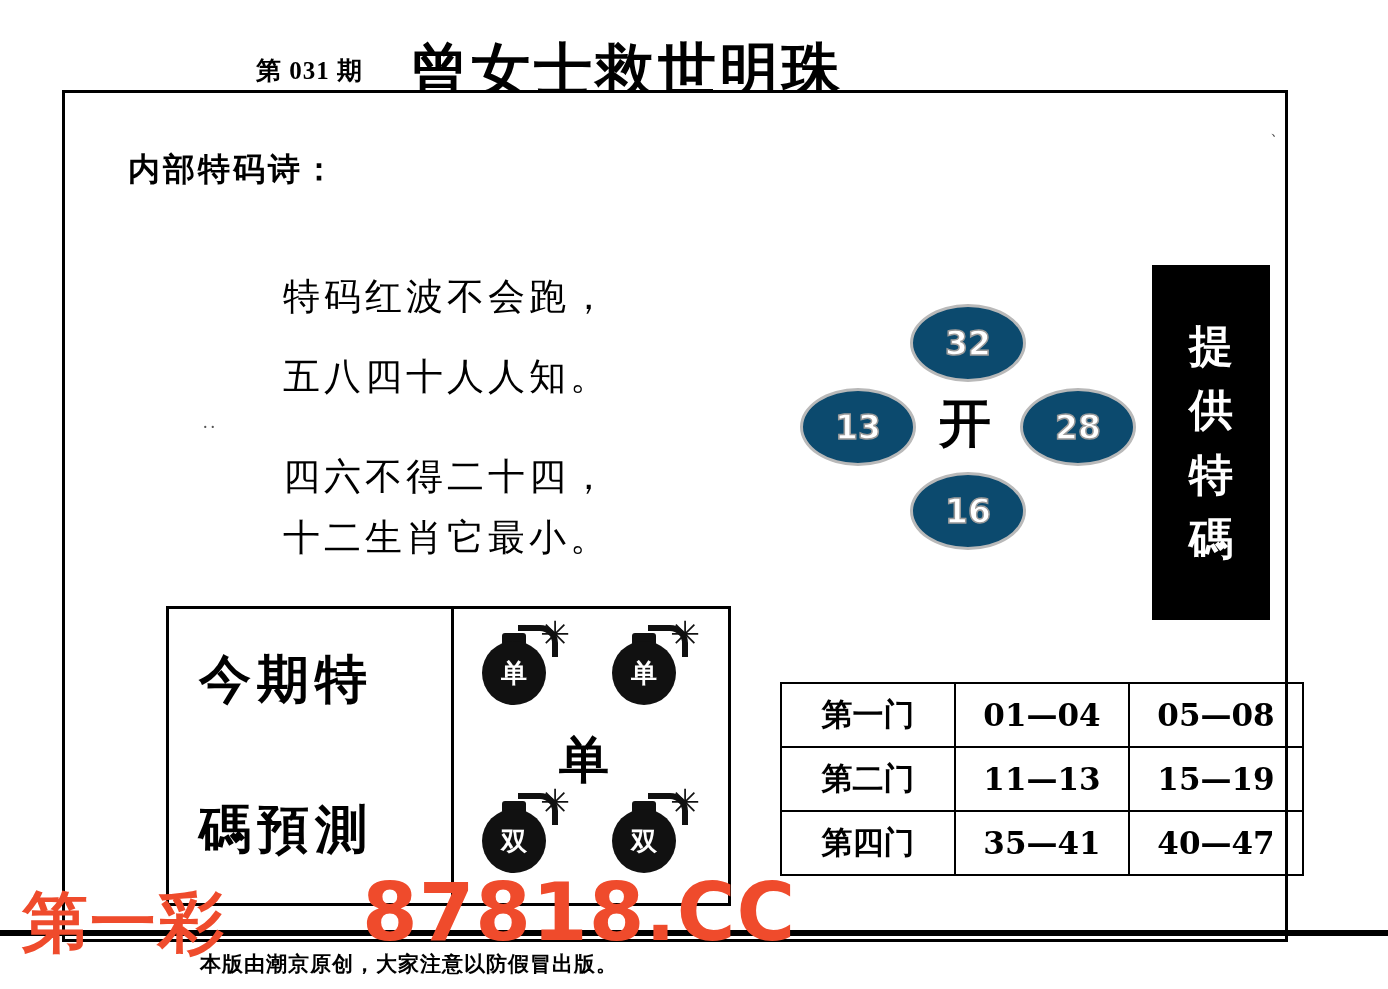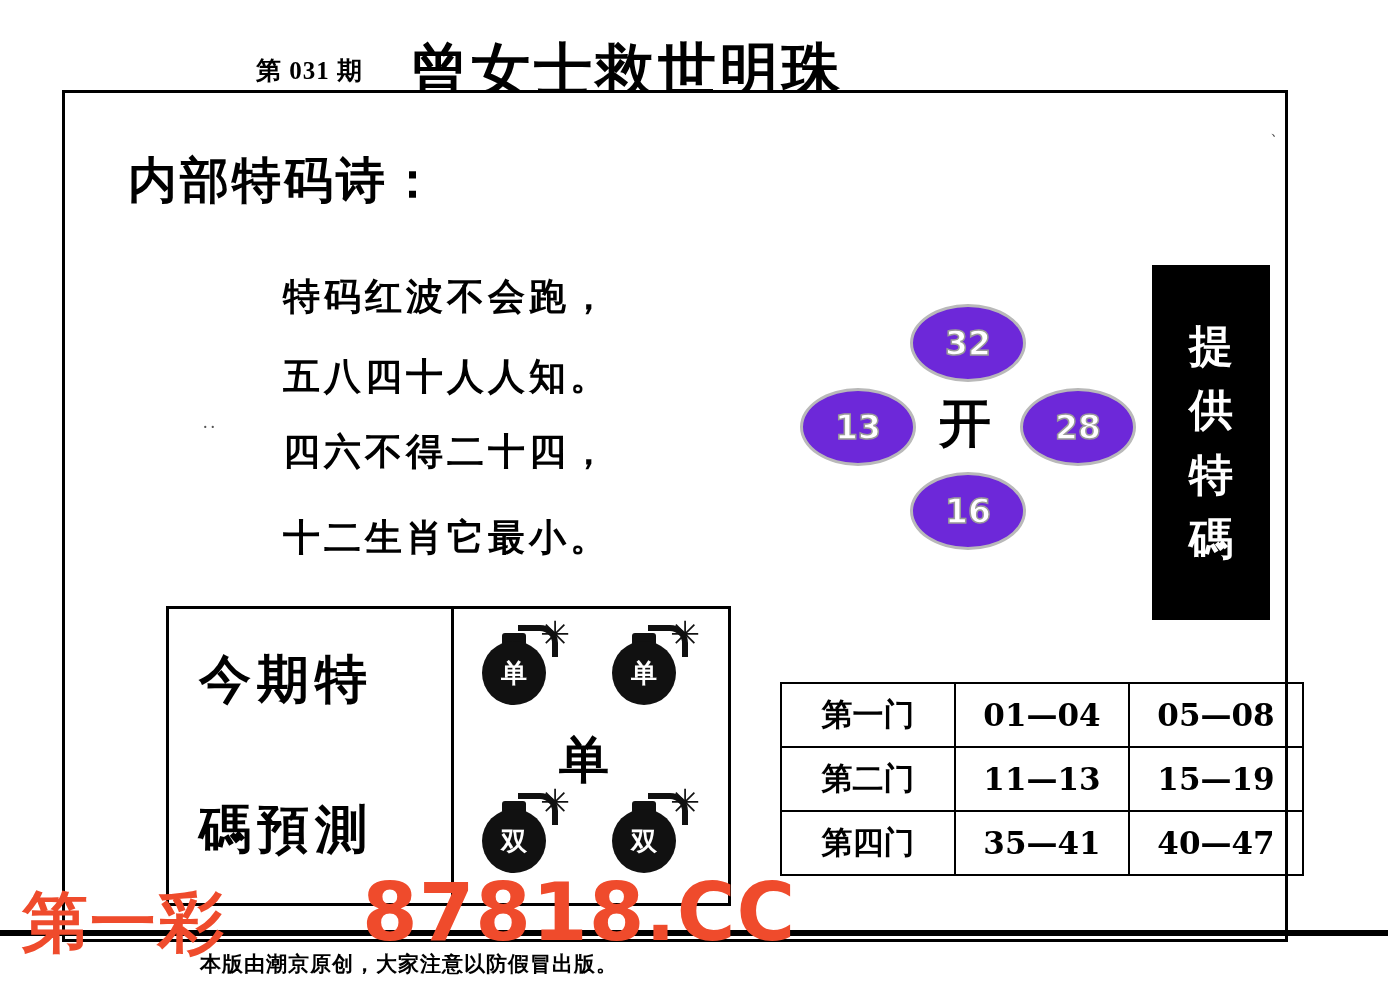--- a/index.html
+++ b/index.html
@@ -55,38 +55,38 @@
     border: 3px solid #000;
     box-sizing: border-box;
     background: #fff;
   }
 
   
   #poem-heading {
     position: absolute;
     left: 128px;
     top: 148px;
-    font-size: 49px;
+    font-size: 32px;
     font-weight: bold;
     letter-spacing: 3px;
     color: #000;
     white-space: nowrap;
   }
   .poem-line {
     position: absolute;
     left: 283px;
     font-size: 37px;
-    font-weight: bold;
+    font-weight: normal;
     letter-spacing: 4px;
     color: #000;
     white-space: nowrap;
   }
   #poem-line-0 { top: 272px; }
   #poem-line-1 { top: 352px; }
-  #poem-line-2 { top: 427px; }
+  #poem-line-2 { top: 452px; }
   #poem-line-3 { top: 513px; }
 
   .tiny-dots {
     position: absolute;
     left: 203px;
     top: 412px;
     font-size: 18px;
     color: #555;
     letter-spacing: 3px;
   }
@@ -105,21 +105,21 @@
     top: 300px;
     width: 350px;
     height: 250px;
   }
   .ball {
     position: absolute;
     width: 110px;
     height: 72px;
     border: 3px solid #b9b9b9;
     border-radius: 50%;
-    background: #6d28d9;
+    background: #0c4a6e;
     display: flex;
     align-items: center;
     justify-content: center;
     font-size: 33px;
     font-weight: bold;
     color: #ffffff;
     -webkit-text-stroke: 1.5px #9a9a9a;
     text-shadow: 0 0 1px #9a9a9a;
     font-family: "DejaVu Sans", sans-serif;
   }

